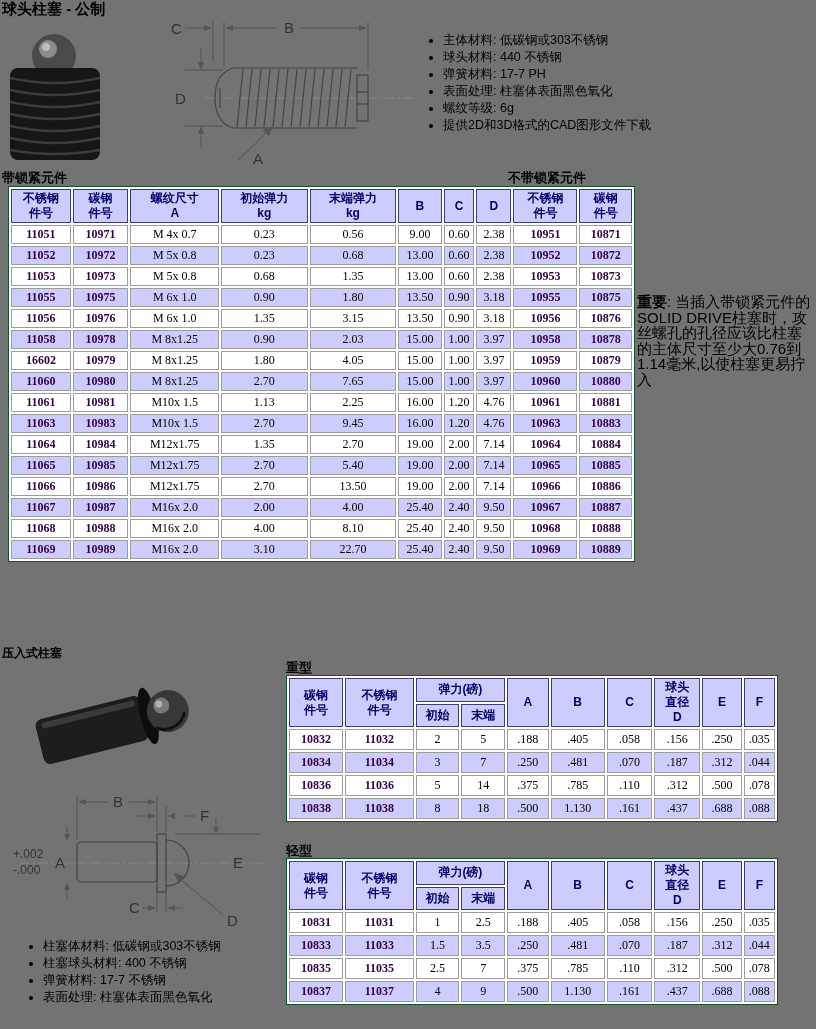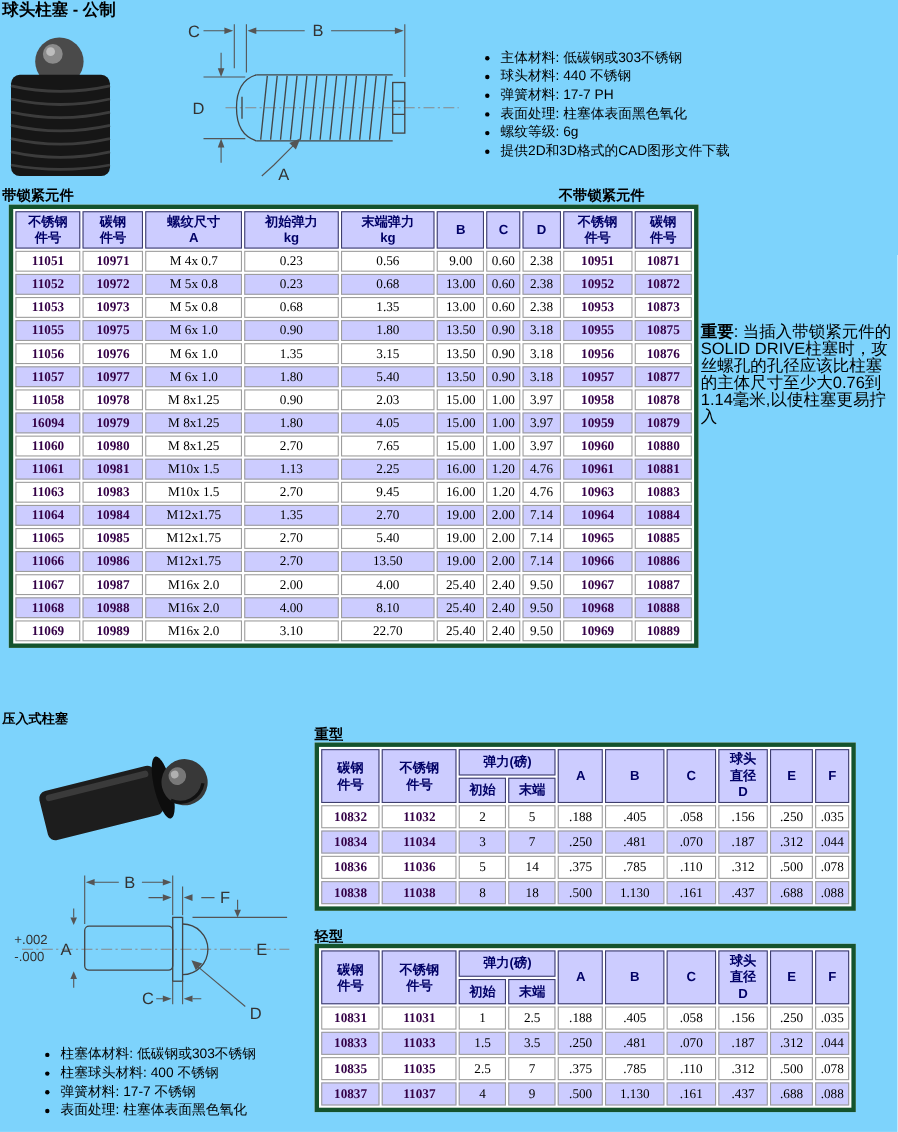--- a/index.html
+++ b/index.html
@@ -1,28 +1,28 @@
 <!DOCTYPE html>
 <html><head>
 <meta charset="utf-8">
 <style>
   html,body{margin:0;padding:0;background:#fff;}
-  .page{position:relative;width:816px;height:1029px;background:#7dd3fc;overflow:hidden;
+  .page{position:relative;width:816px;height:1029px;background:#737373;overflow:hidden;
         font-family:"Liberation Sans","DejaVu Sans",sans-serif;color:#000;}
   .title{position:absolute;left:2px;top:0px;margin:0;font-size:15px;font-weight:bold;}
   .title2{position:absolute;left:2px;top:645px;margin:0;font-size:12px;font-weight:bold;}
   .tlabel{position:absolute;font-size:13px;font-weight:bold;}
-  .specs{position:absolute;margin:12px;padding-left:18px;font-size:12.5px;line-height:17px;}
+  .specs{position:absolute;margin:0;padding-left:18px;font-size:12.5px;line-height:17px;}
   .specs li{margin:0;}
   .specs-top{left:425px;top:32px;width:240px;}
   .specs-bottom{left:25px;top:938px;width:255px;}
   .note{position:absolute;left:637px;top:294px;width:177px;font-size:15px;line-height:15.5px;}
   .note .note-label{font-weight:bold;}
   table.ptable{position:absolute;border-collapse:separate;border-spacing:2px;background:#fff;
-        table-layout:fixed;border:4px solid #14532d;}
+        table-layout:fixed;border:1px solid #14532d;}
   table.ptable th{background:#ccccff;color:#000066;border:1px solid #3e3e6e;font-size:12px;
         font-weight:bold;text-align:center;vertical-align:middle;padding:1px 1px;
         line-height:15px;white-space:pre-line;}
   table.ptable td{border:1px solid #9d9d9d;font-size:12px;text-align:center;padding:1px 2px;
         line-height:15px;white-space:nowrap;background:#fff;
         font-family:"Liberation Serif","DejaVu Serif",serif;}
   table.ptable tbody tr:nth-child(even) td{background:#ccccff;}
   table.press td{line-height:17px;}
   td.pn{font-weight:bold;color:#330046;}
   td.dim{color:#000;}
@@ -210,45 +210,33 @@
           <td class="dim">M 6x 1.0</td>
           <td class="dim">1.35</td>
           <td class="dim">3.15</td>
           <td class="dim">13.50</td>
           <td class="dim">0.90</td>
           <td class="dim">3.18</td>
           <td class="pn">10956</td>
           <td class="pn">10876</td>
         </tr>
         <tr>
-          <td class="pn">11057</td>
-          <td class="pn">10977</td>
-          <td class="dim">M 6x 1.0</td>
-          <td class="dim">1.80</td>
-          <td class="dim">5.40</td>
-          <td class="dim">13.50</td>
-          <td class="dim">0.90</td>
-          <td class="dim">3.18</td>
-          <td class="pn">10957</td>
-          <td class="pn">10877</td>
-        </tr>
-        <tr>
           <td class="pn">11058</td>
           <td class="pn">10978</td>
           <td class="dim">M 8x1.25</td>
           <td class="dim">0.90</td>
           <td class="dim">2.03</td>
           <td class="dim">15.00</td>
           <td class="dim">1.00</td>
           <td class="dim">3.97</td>
           <td class="pn">10958</td>
           <td class="pn">10878</td>
         </tr>
         <tr>
-          <td class="pn">16094</td>
+          <td class="pn">16602</td>
           <td class="pn">10979</td>
           <td class="dim">M 8x1.25</td>
           <td class="dim">1.80</td>
           <td class="dim">4.05</td>
           <td class="dim">15.00</td>
           <td class="dim">1.00</td>
           <td class="dim">3.97</td>
           <td class="pn">10959</td>
           <td class="pn">10879</td>
         </tr>

